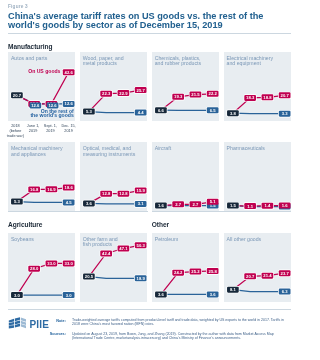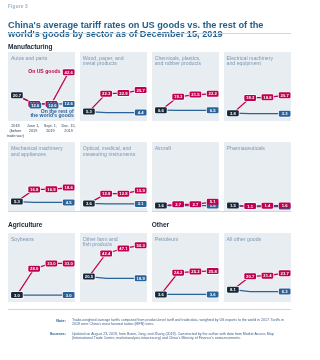--- a/index.html
+++ b/index.html
@@ -4,21 +4,21 @@
 <style>
   html,body{margin:0;padding:0;}
   body{width:300px;height:360px;background:#ffffff;
        font-family:"Liberation Sans",sans-serif;
        -webkit-font-smoothing:antialiased;}
   .page{position:relative;width:300px;height:360px;overflow:hidden;background:#fff;}
 
   .fig-label{position:absolute;left:8px;top:4.3px;font-size:4.7px;font-weight:bold;
              color:#9fb1c2;letter-spacing:.2px;}
   .title{position:absolute;left:8px;top:11.6px;width:266px;font-size:9.2px;line-height:9.6px;
-         font-weight:bold;color:#21608f;letter-spacing:0px;margin-top:9px;}
+         font-weight:bold;color:#21608f;letter-spacing:0px;}
 
   .sec-head{position:absolute;font-size:6.55px;font-weight:bold;color:#1b2836;letter-spacing:-.05px;}
   .sec-rule{position:absolute;height:0.8px;background:#ccd7e0;}
 
   .panel{position:absolute;background:#e8edf1;}
   .ptitle{position:absolute;left:2.9px;top:4.0px;font-size:5.2px;line-height:5.25px;
           color:#7a97b6;white-space:pre-line;letter-spacing:0px;}
 
   svg{display:block;overflow:visible;}
   .mlabel{font-family:"Liberation Sans",sans-serif;font-weight:bold;fill:#ffffff;}
@@ -458,20 +458,38 @@
       <div class="axlab" style="left: 17.1px; top: 124.3px; width: 32px;">June 1,
 2019</div>
       <div class="axlab" style="left: 34.4px; top: 124.3px; width: 32px;">Sept. 1,
 2019</div>
       <div class="axlab" style="left: 52.6px; top: 124.3px; width: 32px;">Dec. 15,
 2019</div>
     </div>
 
   <div class="sec-rule" style="left:8px;top:309px;width:283px;"></div>
 
+  <div style="position:absolute;left:8px;top:317px;">
+    <svg width="46" height="14" viewBox="0 0 230 70">
+      <g fill="#2e6ba4">
+        <path d="M4 17 L30 9 L30 22 L4 28 Z"></path>
+        <path d="M4 30 L30 25 L30 38 L4 41 Z"></path>
+        <path d="M4 43 L30 41 L30 54 L4 57 Z"></path>
+        <path d="M34 8 L60 1 L60 14 L34 21 Z"></path>
+        <path d="M34 24 L60 17 L60 30 L34 37 Z"></path>
+        <path d="M34 40 L60 33 L60 46 L34 53 Z"></path>
+      </g>
+      <g fill="#9dbad4">
+        <path d="M64 3 L90 11 L90 24 L64 16 Z"></path>
+        <path d="M64 19 L90 27 L90 40 L64 32 Z"></path>
+        <path d="M64 35 L90 43 L90 56 L64 48 Z"></path>
+      </g>
+      <text x="107" y="53" font-family="Liberation Sans, sans-serif" font-size="50" font-weight="bold" fill="#2e6ba4" letter-spacing="1">PIIE</text>
+    </svg>
+  </div>
 
   <div class="fkey" style="left:48px;top:318.5px;width:18px;">Note:</div>
   <div class="ftext" style="left:72px;top:318px;width:220px;">Trade-weighted average tariffs computed from product-level tariff and trade data, weighted by US exports to the world in 2017. Tariffs in 2018 were China's most favored nation (MFN) rates.</div>
 
   <div class="fkey" style="left:40px;top:332px;width:26px;">Sources:</div>
   <div class="ftext" style="left:72px;top:331.5px;width:220px;">Updated on August 23, 2019, from Bown, Jung, and Zhang (2019). Constructed by the author with data from Market Access Map (International Trade Centre, marketanalysis.intracen.org) and China's Ministry of Finance's announcements.</div>
 
 <div class="ann ann-red" style="left: 28.2px; top: 68.6px;">On US goods</div>
     <div class="ann ann-blue" style="left: 24px; top: 109px; width: 49.8px; white-space: pre-line;">On the rest of
 the world's goods</div>

